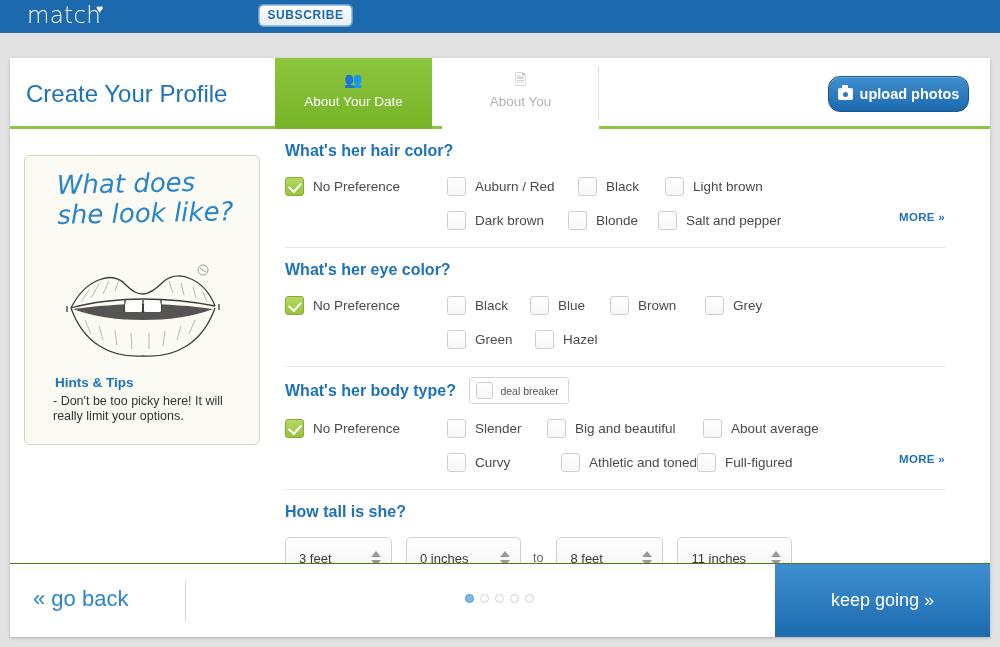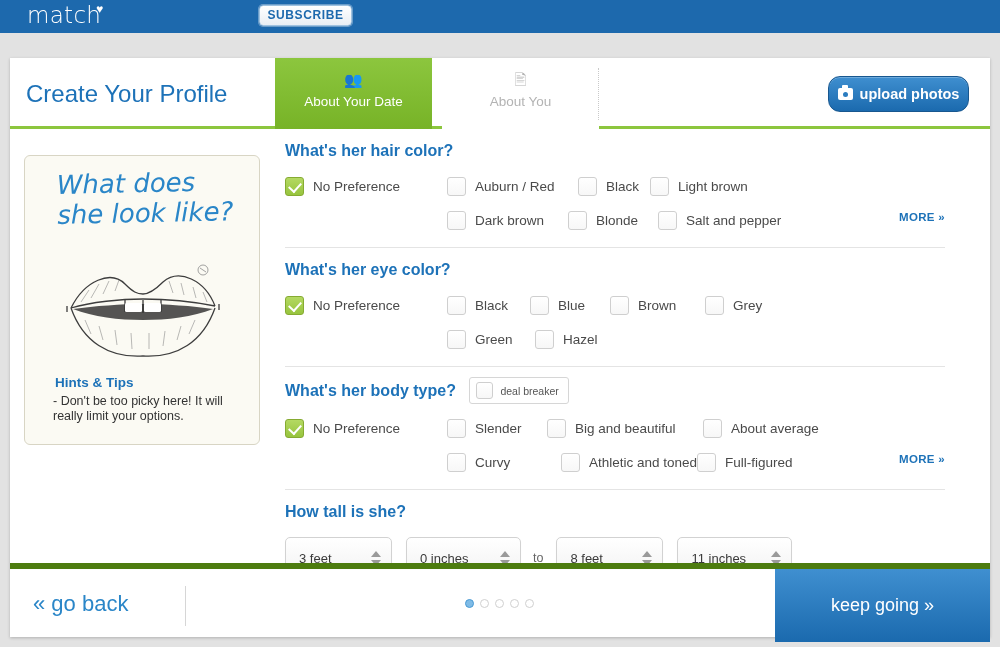--- a/index.html
+++ b/index.html
@@ -189,21 +189,21 @@
   .spinner { display: flex; flex-direction: column; gap: 3px; margin-left: 16px; }
   .spin-up, .spin-dn { width: 0; height: 0; border-left: 5px solid transparent; border-right: 5px solid transparent; }
   .spin-up { border-bottom: 6px solid #9a9a9a; }
   .spin-dn { border-top: 6px solid #9a9a9a; }
   .to-label { font-size: 12.5px; color: #666666; margin: 0 13px 0 -2px; }
 
   
   .footer {
     position: absolute; left: 0; bottom: 0;
     width: 980px; height: 74px;
-    border-top: 6px solid #4d7c0f;
+    border-top: 1px solid #4d7c0f;
     background: #ffffff;
   }
   .go-back {
     position: absolute; left: 23px; top: 22px;
     color: #2a86c8; font-size: 22px; cursor: pointer;
   }
   .footer-divider {
     position: absolute; left: 175px; top: 17px;
     width: 1px; height: 40px; background: #d6d6d6;
   }
@@ -297,21 +297,21 @@
             <span class="opt-label">No Preference</span>
           </div>
           <div class="opt" style="left:162px;">
             <span class="cb"></span>
             <span class="opt-label">Auburn / Red</span>
           </div>
           <div class="opt" style="left:293px;">
             <span class="cb"></span>
             <span class="opt-label">Black</span>
           </div>
-          <div class="opt" style="left:365px;">
+          <div class="opt" style="left:380px;">
             <span class="cb"></span>
             <span class="opt-label">Light brown</span>
           </div>
         </div>
         <div class="optrow">
           <div class="opt" style="left:162px;">
             <span class="cb"></span>
             <span class="opt-label">Dark brown</span>
           </div>
           <div class="opt" style="left:283px;">

